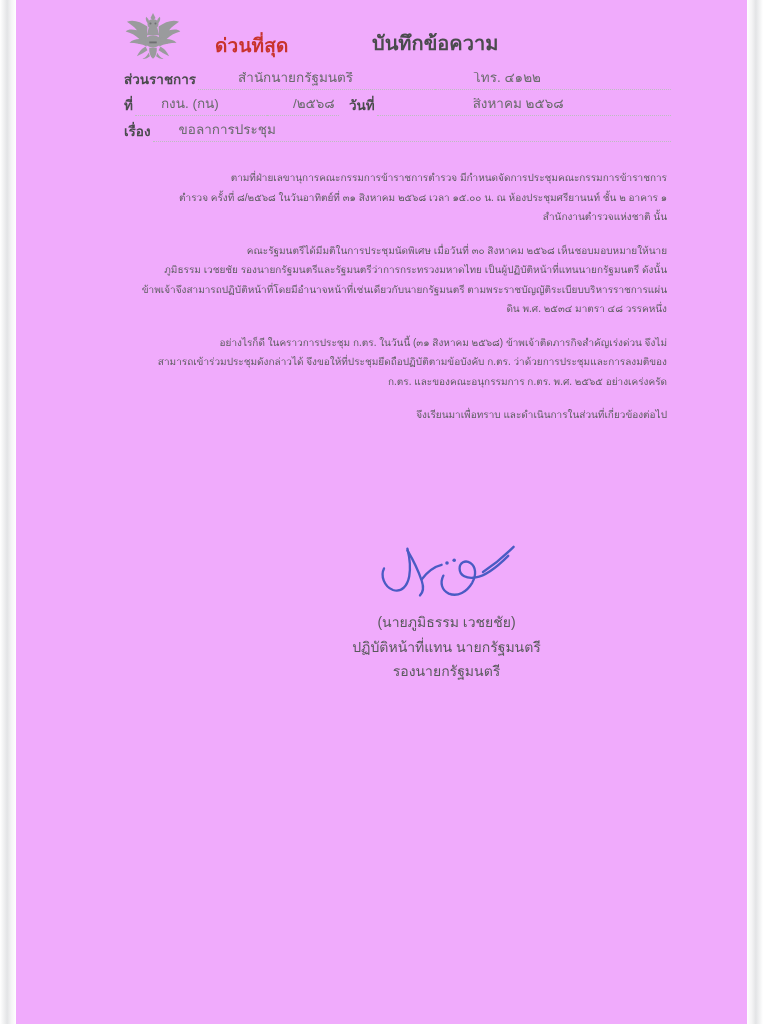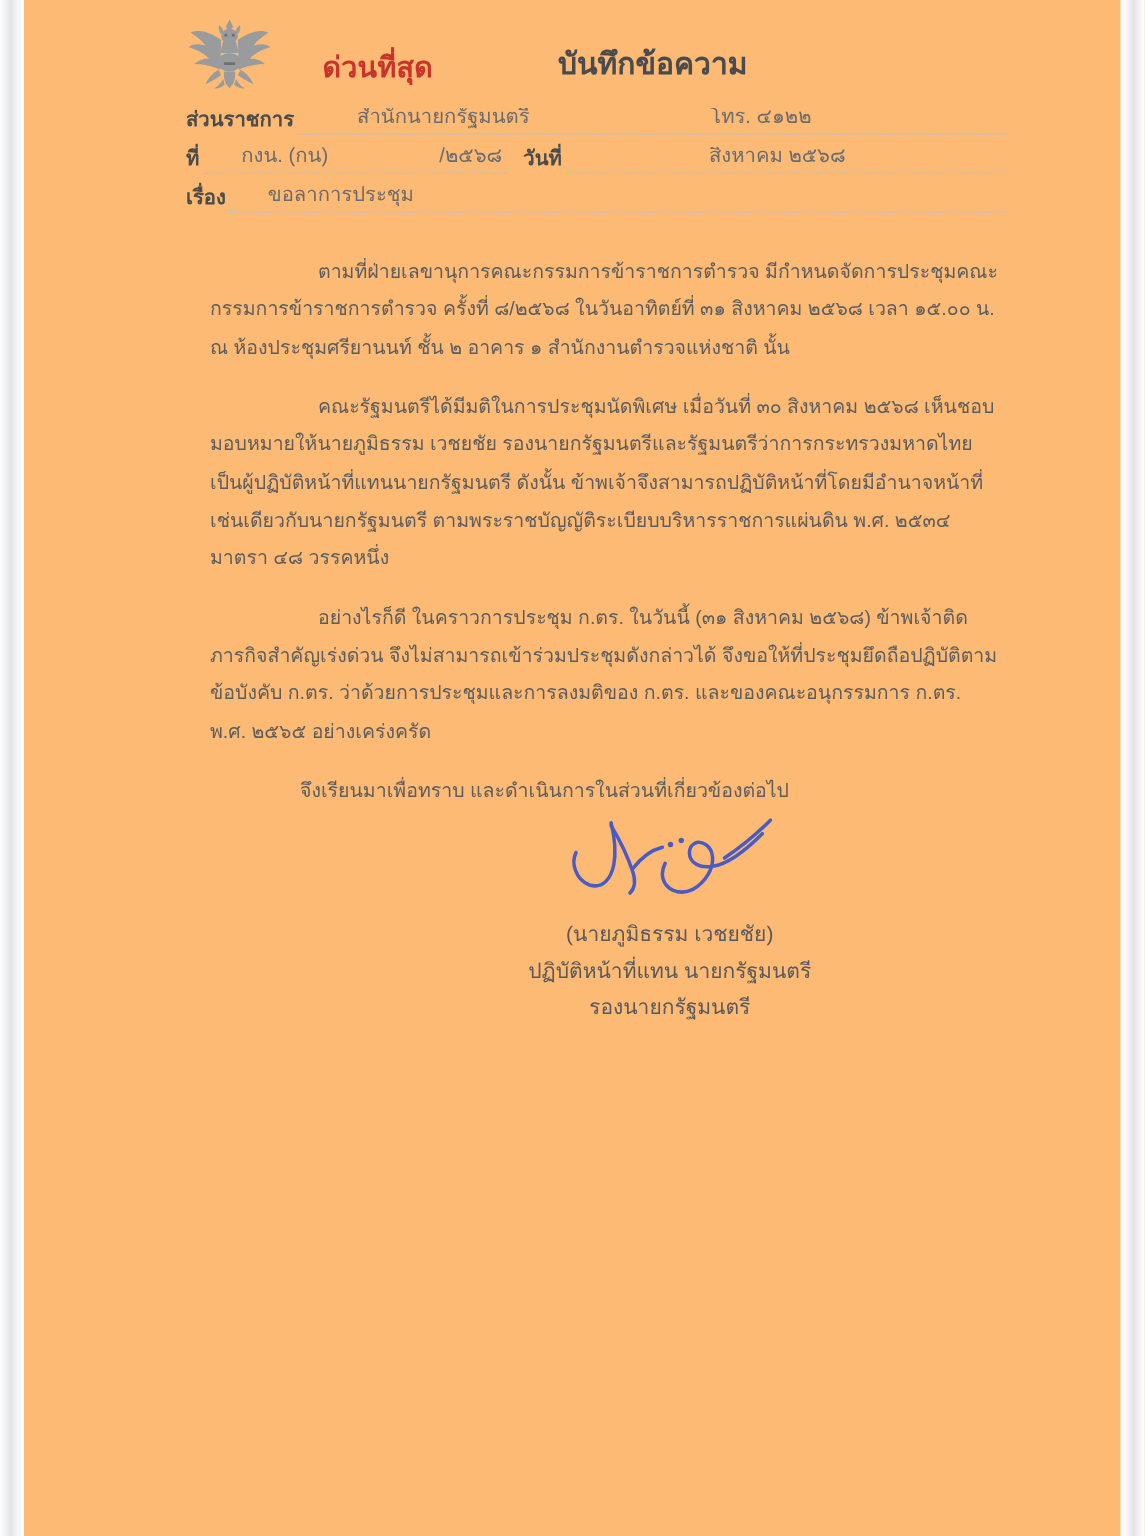--- a/index.html
+++ b/index.html
@@ -25,21 +25,21 @@
   }
   .edge-strip.left  { left: 0; }
   .edge-strip.right { right: 0; background: linear-gradient(to left, #ffffff 0%, #e3e4e6 45%, #f4f4f5 70%, #ffffff 100%); }
 
   .page {
     position: absolute;
     left: 16px;
     right: 16px;
     top: 0;
     bottom: 0;
-    background: #fdba74;
+    background: #f0abfc;
   }
 
   .sheet {
     position: absolute;
     left: 0; right: 0; top: 0;
     padding: 0 16px;
     box-sizing: border-box;
     color: #58595b;
   }
 
@@ -124,26 +124,26 @@
     font-size: 13.5px;
     color: #58595b;
   }
   .addressee .to-label { padding-right: 8px; }
 
   
   .body-block {
     padding: 18px 64px 0 108px;
   }
   .para {
-    font-size: 13px;
+    font-size: 10px;
     line-height: 1.95;
     color: #5c5d5f;
     text-indent: 72px;
     margin: 0 0 14px 0;
-    text-align: left;
+    text-align: right;
   }
   .para.last { text-indent: 60px; margin-top: 10px; }
 
   
   .sign-block {
     position: absolute;
     left: 0; right: 0;
     top: 536px;
     text-align: center;
   }

